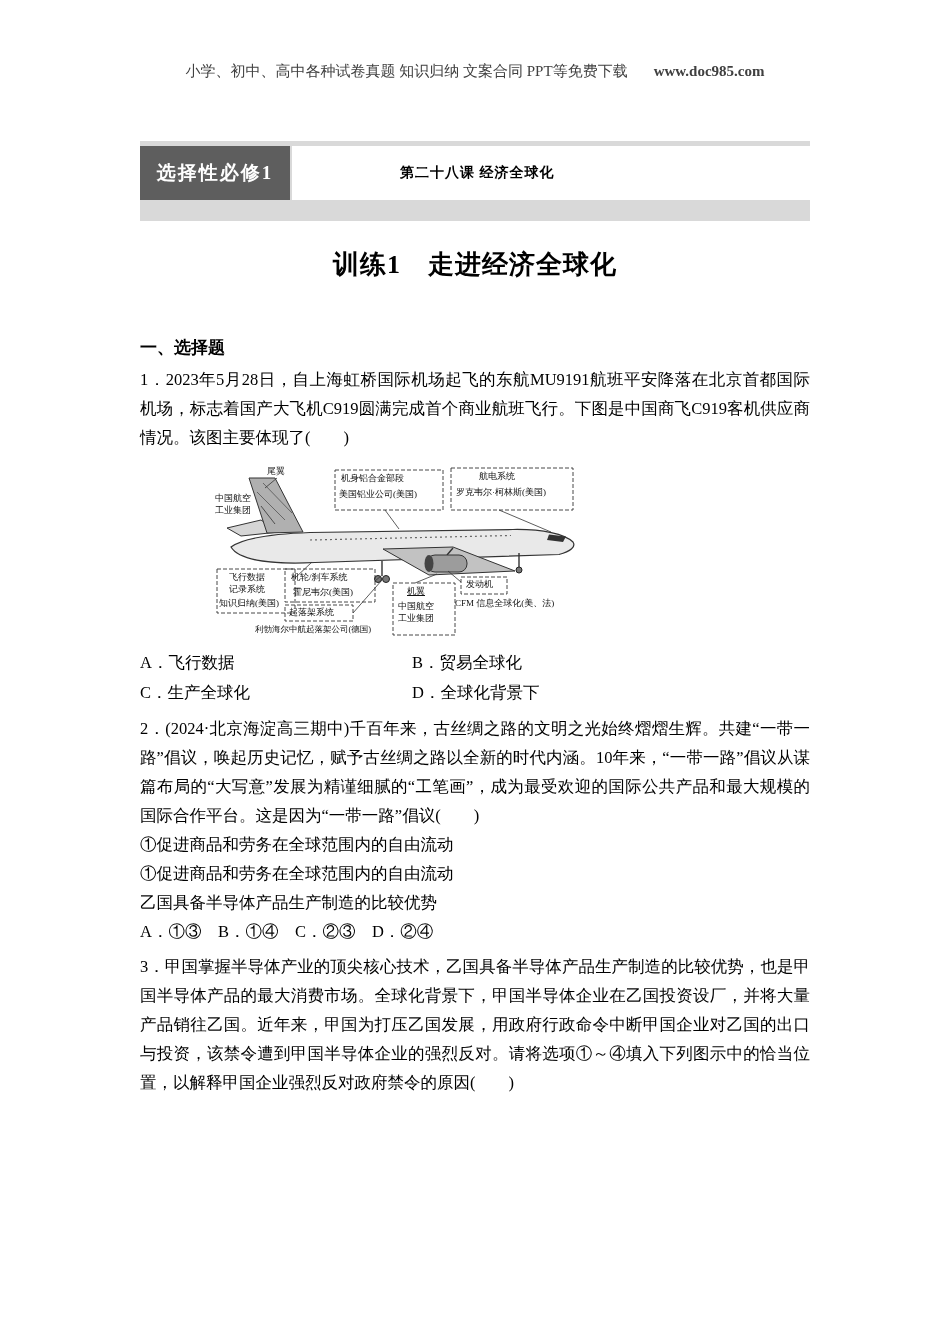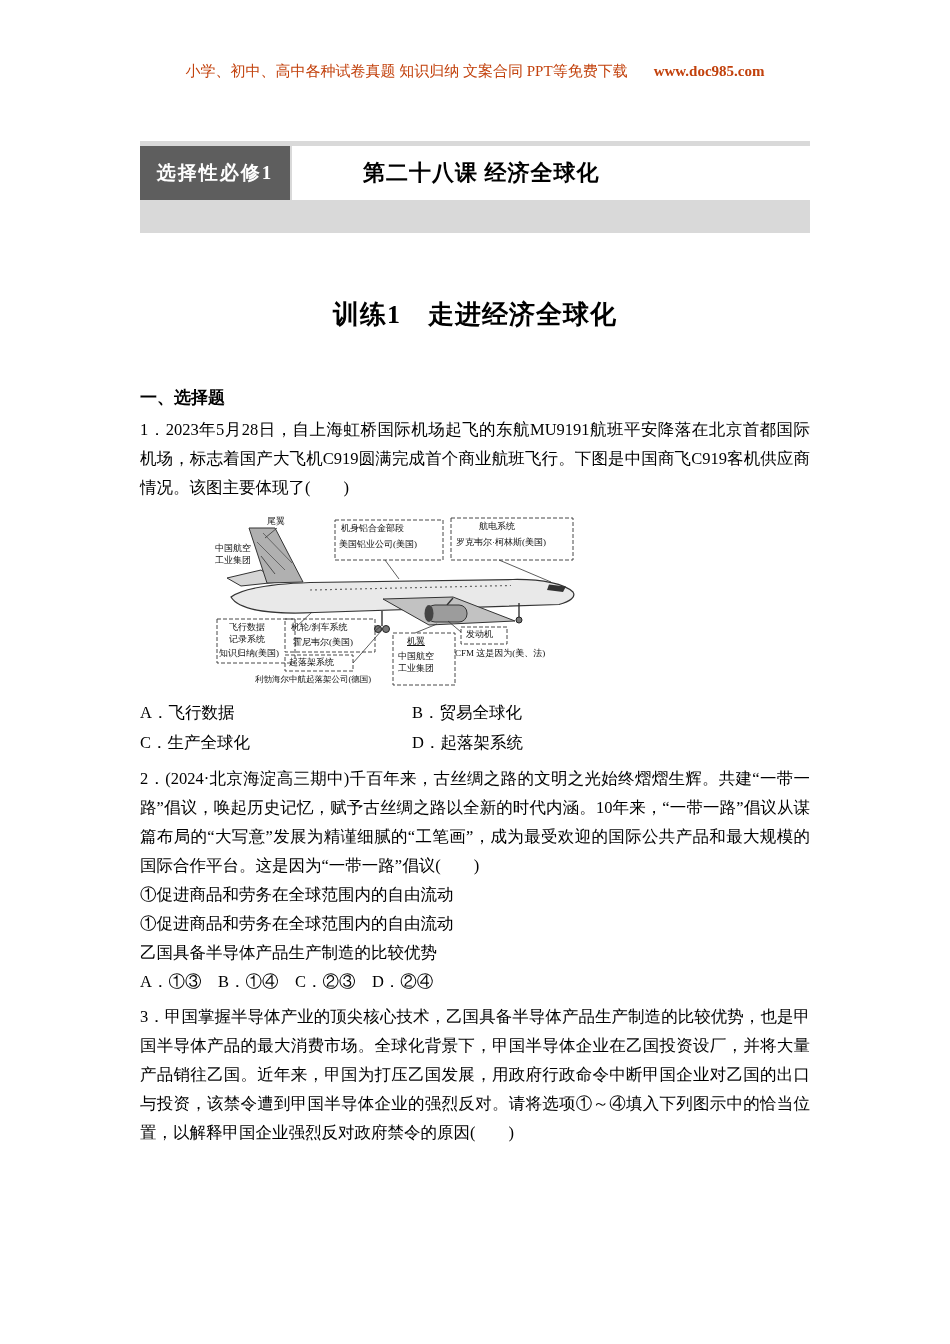--- a/index.html
+++ b/index.html
@@ -1,29 +1,29 @@
 <!DOCTYPE html>
 <html><head>
 <meta charset="utf-8">
 <style>
   html,body { margin:0; padding:0; background:#fff; }
   body { width:950px; height:1344px; font-family:"Liberation Serif","DejaVu Serif",serif; color:#000; }
   .page { position:relative; width:950px; height:1344px; overflow:hidden; background:#fff; }
 
-  .top-header { padding-top:62px; display:flex; justify-content:center; align-items:baseline; gap:26px; font-size:15px; color:#c2410c; }
+  .top-header { padding-top:62px; display:flex; justify-content:center; align-items:baseline; gap:26px; font-size:15px; color:#404040; }
   .top-header .site { font-weight:bold; }
 
   .content { width:670px; margin:0 auto; }
 
-  .banner { margin-top:60px; background:#d9d9d9; height:92px; position:relative; }
+  .banner { margin-top:60px; background:#d9d9d9; height:80px; position:relative; }
   .banner-module { position:absolute; left:0; top:5px; width:150px; height:54px; background:#5e5e5e; color:#fff; font-size:19px; font-weight:bold; display:flex; align-items:center; justify-content:center; letter-spacing:2px; }
   .banner-strip { position:absolute; left:152px; top:5px; right:0; height:54px; background:#fff; display:flex; align-items:center; }
-  .banner-title { font-size:22px; font-weight:bold; padding-left:71px; letter-spacing:1px; }
+  .banner-title { font-size:14px; font-weight:bold; padding-left:108px; letter-spacing:1px; }
 
-  .page-title { text-align:center; font-size:26px; font-weight:bold; margin-top:64px; letter-spacing:1px; }
+  .page-title { text-align:center; font-size:26px; font-weight:bold; margin-top:26px; letter-spacing:1px; }
 
   .section-heading { font-size:17px; font-weight:bold; margin-top:54px; }
 
   .para { font-size:16.5px; line-height:29px; text-align:justify; margin-top:6px; }
 
   .options-grid { display:grid; grid-template-columns:272px 1fr; font-size:16.5px; line-height:30px; margin-top:2px; }
 
   .sub-items div { font-size:16.5px; line-height:29px; }
   .answer-line { font-size:16.5px; line-height:29px; }
 
@@ -122,28 +122,28 @@
 记录系统</div>
       <div class="dlabel" style="left:4px;   top:132px;">知识归纳(美国)</div>
       <div class="dlabel" style="left:76px;  top:106px;">机轮/刹车系统</div>
       <div class="dlabel" style="left:78px;  top:121px;">霍尼韦尔(美国)</div>
       <div class="dlabel" style="left:74px;  top:141px;">起落架系统</div>
       <div class="dlabel small" style="left:40px; top:158px;">利勃海尔中航起落架公司(德国)</div>
       <div class="dlabel" style="left:192px; top:120px;text-decoration:underline;">机翼</div>
       <div class="dlabel" style="left:183px; top:135px;">中国航空
 工业集团</div>
       <div class="dlabel" style="left:251px; top:113px;">发动机</div>
-      <div class="dlabel" style="left:240px; top:132px;">CFM 这是因为(美、法)</div>
+      <div class="dlabel" style="left:240px; top:132px;">CFM 信息全球化(美、法)</div>
     </div>
 
     <div class="options-grid">
       <div>A．飞行数据</div>
       <div>B．贸易全球化</div>
       <div>C．生产全球化</div>
-      <div>D．起落架系统</div>
+      <div>D．全球化背景下</div>
     </div>
 
     <div class="para">2．(2024·北京海淀高三期中)千百年来，古丝绸之路的文明之光始终熠熠生辉。共建“一带一路”倡议，唤起历史记忆，赋予古丝绸之路以全新的时代内涵。10年来，“一带一路”倡议从谋篇布局的“大写意”发展为精谨细腻的“工笔画”，成为最受欢迎的国际公共产品和最大规模的国际合作平台。这是因为“一带一路”倡议(　　)</div>
 
     <div class="sub-items">
       <div>①促进商品和劳务在全球范围内的自由流动</div>
       <div>①促进商品和劳务在全球范围内的自由流动</div>
       <div>乙国具备半导体产品生产制造的比较优势</div>
     </div>
 

